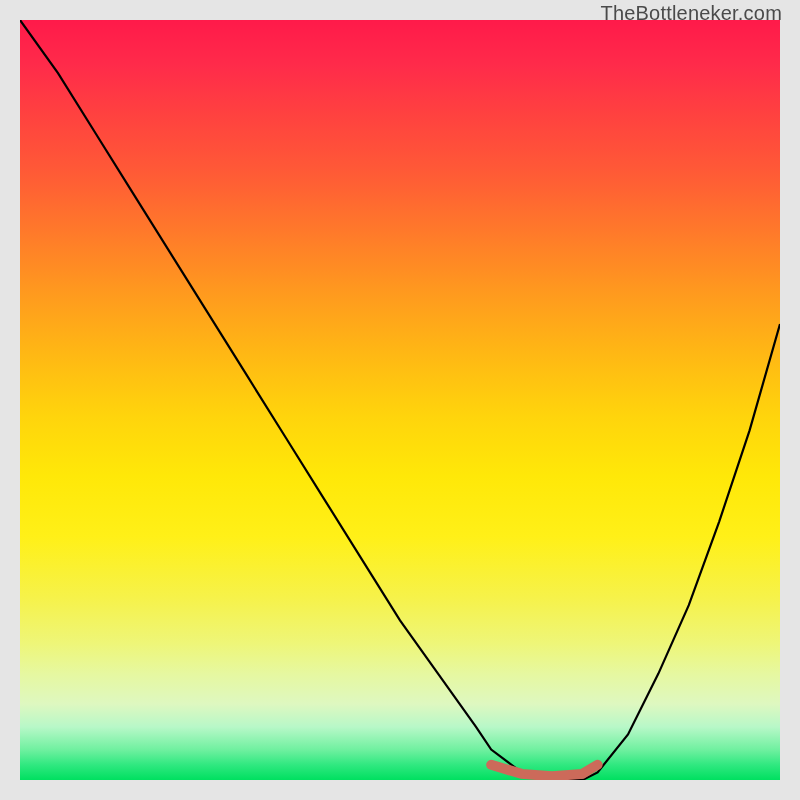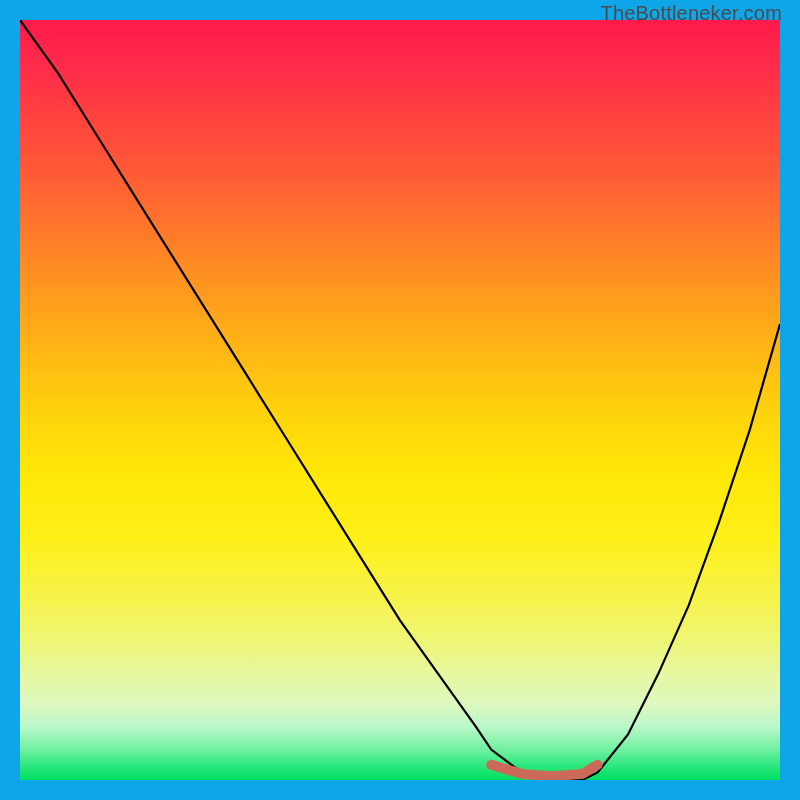--- a/index.html
+++ b/index.html
@@ -8,21 +8,21 @@
     width: 800px;
     height: 800px;
     background: #000;
     position: relative;
     overflow: hidden;
     font-family: Arial, sans-serif;
   }
   .outer {
     width: 800px;
     height: 800px;
-    background: #0ea5e9;
+    background: #e5e5e5;
     position: relative;
   }
   .plot-area {
     position: absolute;
     left: 20px;
     top: 20px;
     width: 760px;
     height: 760px;
     background: linear-gradient(to bottom,
       #ff1a4a 0%,

